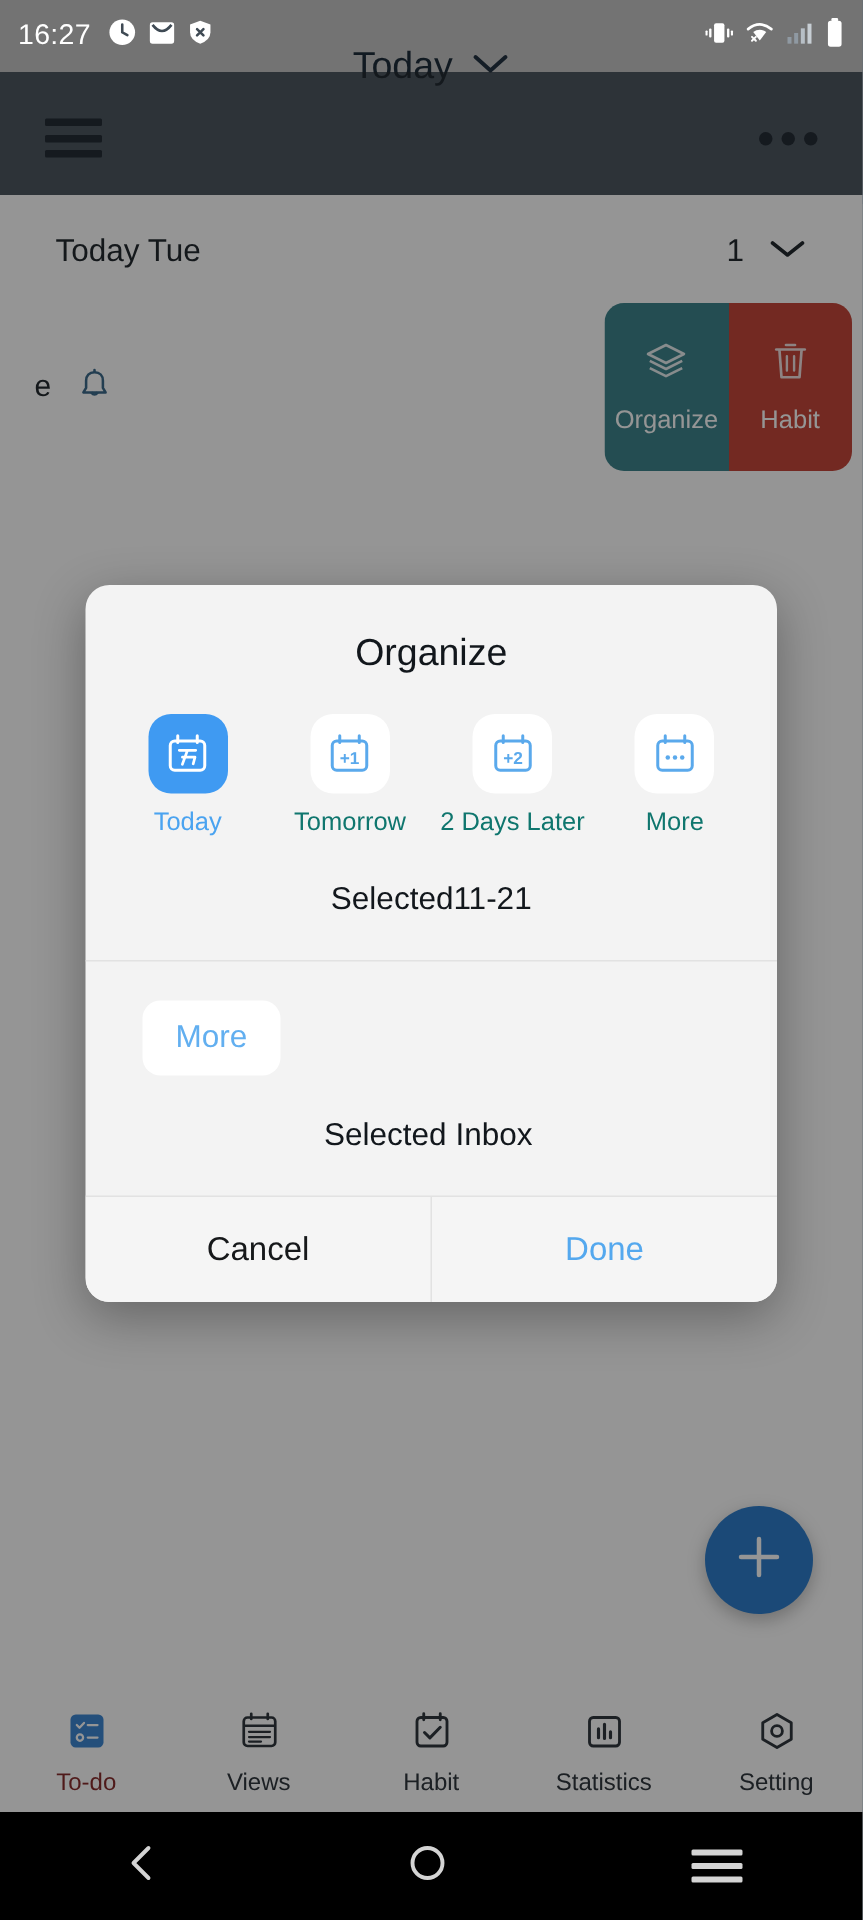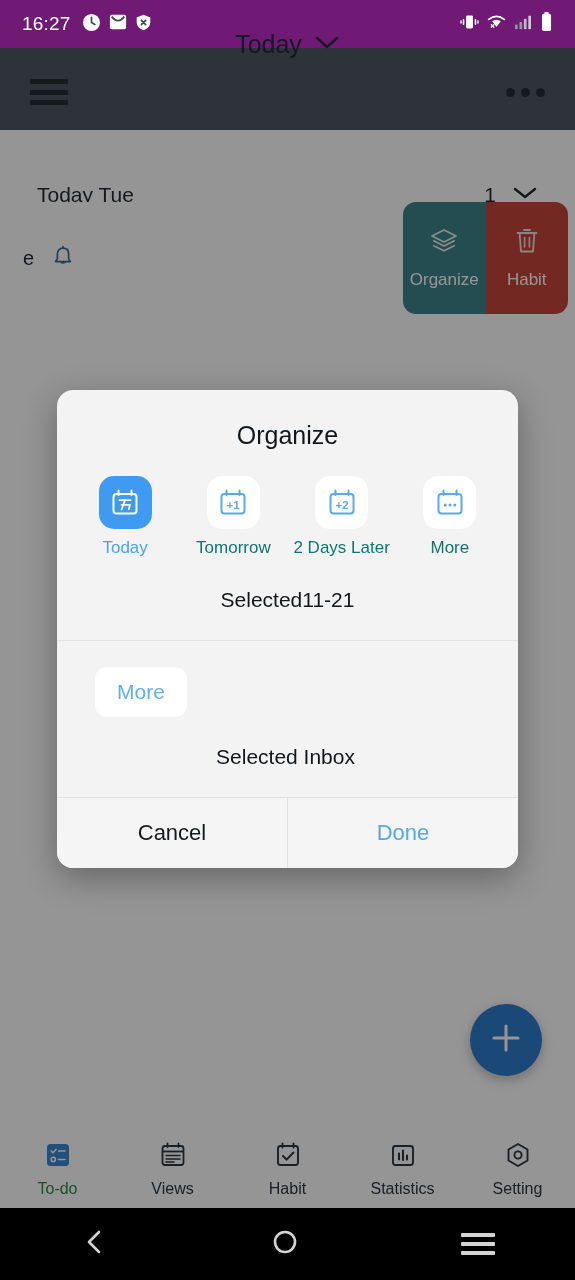--- a/index.html
+++ b/index.html
@@ -11,23 +11,23 @@
     overflow:hidden;
     -webkit-font-smoothing:antialiased;
   }
 
   
   #app-base { position:absolute; inset:0 0 0 0; }
 
   
   .status-bar{
     position:absolute; left:0; top:0; width:575px; height:48px;
-    background:#701a75;
+    background:#737373;
     display:flex; align-items:center;
-    padding:0 22px;
+    padding:0 12px;
     color:#ffffff;
   }
   .status-time{ font-size:19px; font-weight:500; letter-spacing:.2px; margin-right:11px; }
   .status-left-icons{ display:flex; align-items:center; gap:8px; }
   .status-right{ margin-left:auto; display:flex; align-items:center; gap:8px; }
   .sb-ico{ display:block; }
 
   
   .appbar{
     position:absolute; left:0; top:48px; width:575px; height:88px;
@@ -49,21 +49,21 @@
   .list-body{
     position:absolute; left:0; top:130px; width:575px; bottom:152px;
     background:#ffffff;
   }
   .list-card{
     position:absolute; left:7px; top:0px; right:7px; height:198px;
     background:#ffffff; border-radius:13px;
   }
   .section-head{
     position:absolute; left:0; right:0; top:0; height:76px;
-    display:flex; align-items:center; padding:8px 30px;margin-top:27px;
+    display:flex; align-items:center; padding:8px 30px;
   }
   .section-title{ font-size:21px; color:#11181e; }
   .section-right{ margin-left:auto; display:flex; align-items:center; gap:16px; }
   .section-count{ font-size:21px; color:#11181e; }
 
   .task-row{
     position:absolute; left:-80px; top:72px; width:475px; height:112px;
     background:#ffffff; border-radius:13px;
     display:flex; align-items:center; padding-left:96px; gap:18px;
   }
@@ -93,21 +93,21 @@
   .tabbar{
     position:absolute; left:0; bottom:72px; width:575px; height:80px;
     background:#ffffff;
     display:flex; align-items:center;
   }
   .tab{
     flex:1; display:flex; flex-direction:column; align-items:center; justify-content:center; gap:5px;
     color:#20282f; font-size:16px;
   }
   .tab .tab-label{ font-size:16px; }
-  .tab.active{ color:#15803d; }
+  .tab.active{ color:#7f1d1d; }
 
   
   .navbar{
     position:absolute; left:0; bottom:0; width:575px; height:72px;
     background:#000000;
     display:flex; align-items:center; justify-content:space-around;
     z-index:30;
   }
   .nav-hamb{ width:34px; height:22px; display:flex; flex-direction:column; justify-content:space-between; }
   .nav-hamb i{ display:block; height:4px; background:#d4d4d4; border-radius:1px; }

